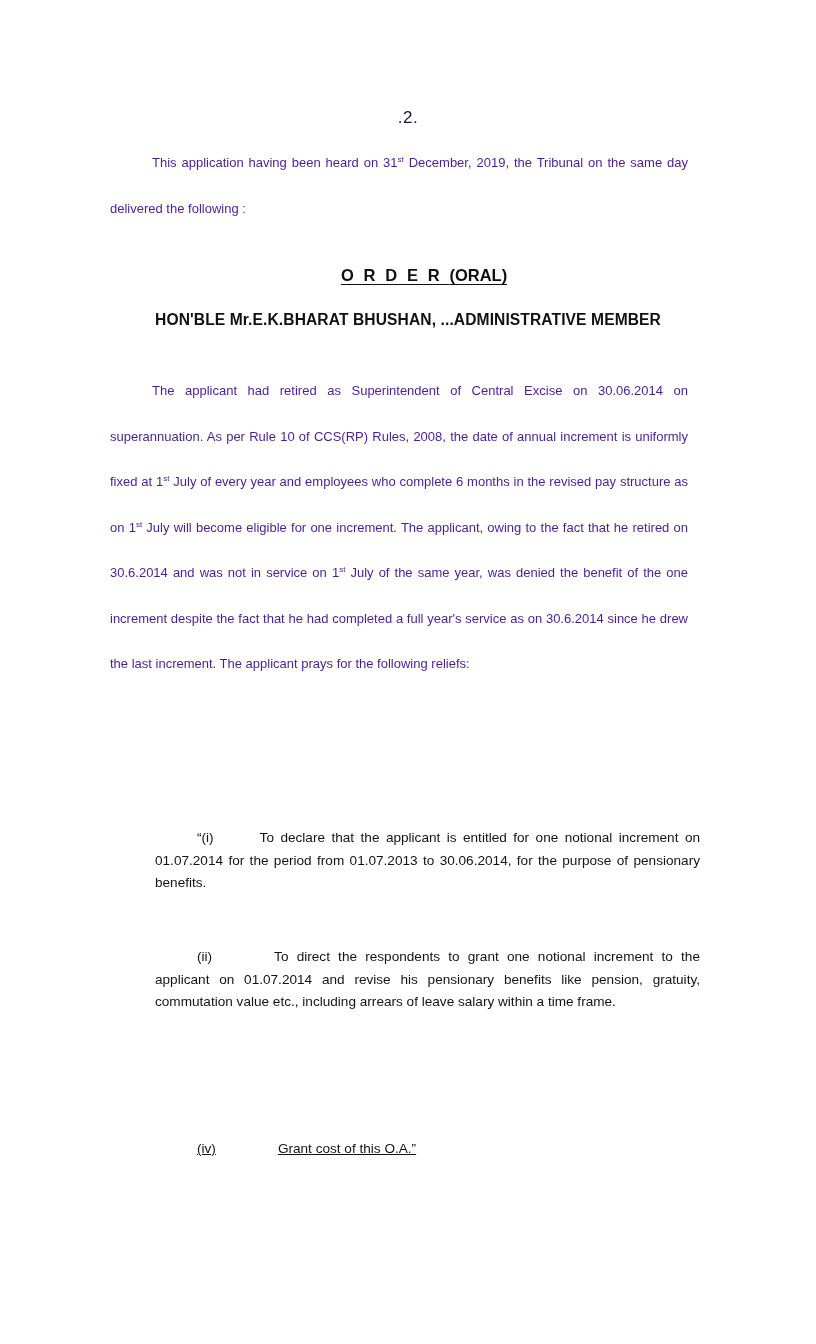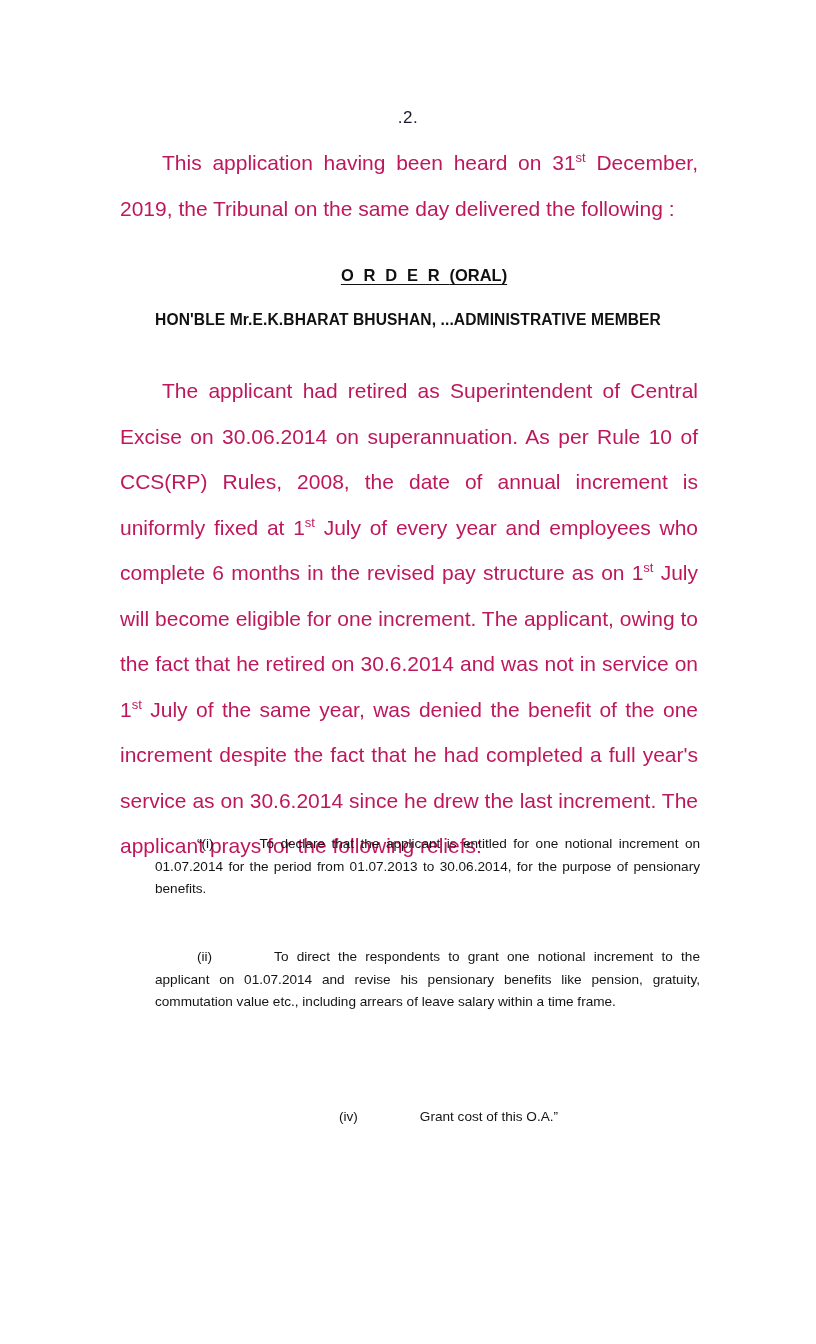--- a/index.html
+++ b/index.html
@@ -33,27 +33,27 @@
     width: 816px;
     text-align: center;
     font-size: 17px;
     letter-spacing: 0.5px;
     color: #1a1a2e;
   }
 
   
   .body-block {
     position: absolute;
-    left: 120px;
+    left: 110px;
     width: 578px;
-    font-size: 21px;
+    font-size: 13px;
     line-height: 45.5px;
     text-align: justify;
     text-justify: inter-word;
-    color: #be185d;
+    color: #4c1d95;
   }
   .body-block.b1 { top: 140px; }
   .body-block.b2 { top: 368px; }
   .body-block.b3 { top: 1126px; }
 
   .indent-first {
     text-indent: 42px;
   }
 
   sup {
@@ -93,24 +93,24 @@
   .clauses {
     position: absolute;
     left: 155px;
     width: 545px;
     font-size: 13.6px;
     line-height: 22.6px;
     text-align: justify;
     text-justify: inter-word;
     color: #141414;
   }
-  .clauses.c1 { top: 827px; margin-top: 6px; }
+  .clauses.c1 { top: 827px; }
   .clauses.c2 { top: 946px; }
   .clauses.c3 { top: 1014px; }
-  .clauses.c4 { top: 1106px; text-align: center; }
+  .clauses.c4 { top: 1138px; text-align: left; text-decoration: underline; }
 
   .clause-lead {
     padding-left: 42px;
   }
   .clause-gap-md { display: inline-block; width: 46px; }
   .clause-gap-lg { display: inline-block; width: 62px; }
 
   .para-num {
     display: inline-block;
     width: 40px;

